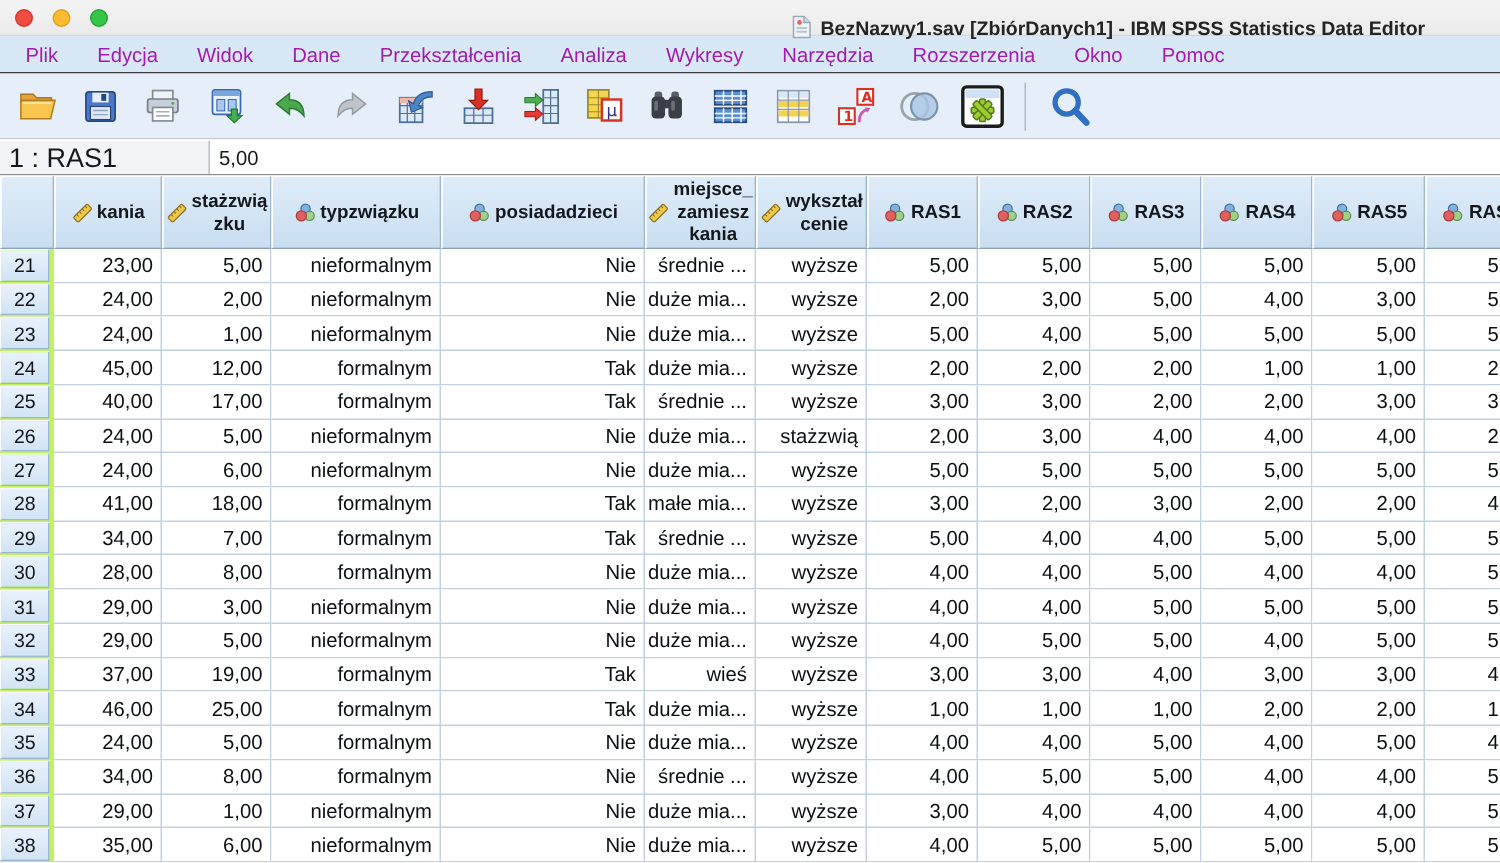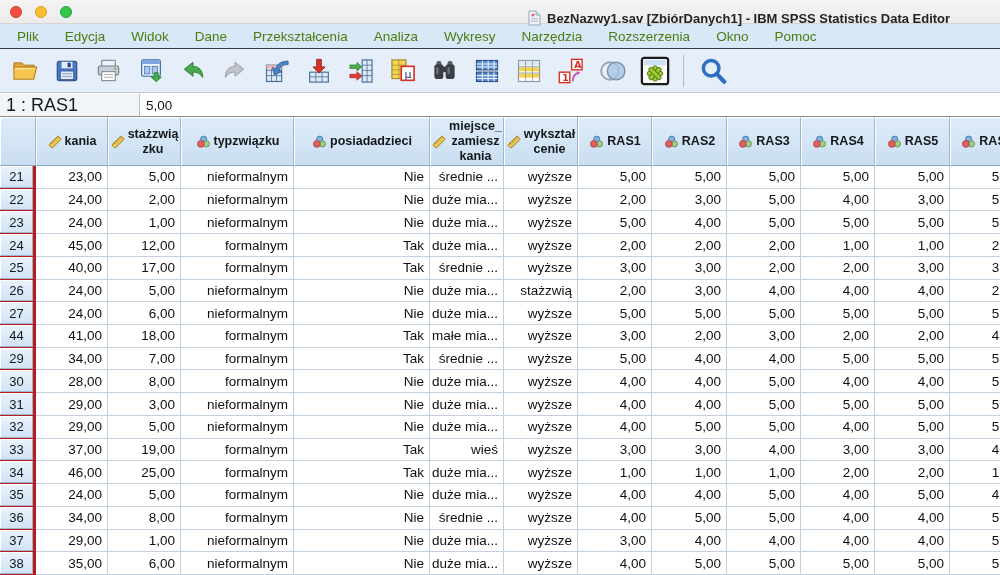--- a/index.html
+++ b/index.html
@@ -15,21 +15,21 @@
   .light.yellow{ background: #fdbb2f; border: 1px solid #e0a022; }
   .light.green { background: #34c748; border: 1px solid #23a535; }
   .title-wrap { position: absolute; left: 527px; top: 0; height: 36px; display: flex;
     align-items: center; gap: 5px; }
   .title-text { font-size: 13px; font-weight: bold; color: #242424; white-space: nowrap; }
   .doc-icon svg { display: block; }
 
   
   .menubar { height: 25px; background: #d8e8f7; border-bottom: 1px solid #3a3a3a;
     display: flex; align-items: center; padding-left: 4px; }
-  .menu-item { font-size: 13.5px; font-weight: 500; color: #4d7c0f; padding: 0 13px;
+  .menu-item { font-size: 13.5px; font-weight: 500; color: #a21caf; padding: 0 13px;
     white-space: nowrap; cursor: default; }
 
   
   .toolbar { height: 44px; background: #e6eff9; border-bottom: 1px solid #c2cbd5;
     display: flex; align-items: center; padding-left: 8px; gap: 9px; }
   .tbtn { width: 33px; height: 36px; display: flex; align-items: center; justify-content: center;
     border-radius: 4px; }
   .tbtn.disabled { opacity: .9; }
   .ticon, .ticon svg { display: block; }
   .tsep { width: 1px; height: 32px; background: #aeb9c4; margin: 0 3px; }
@@ -45,21 +45,21 @@
   
   .grid { position: relative; width: 1000px; height: 458px; overflow: hidden; background: #fff; }
   #grid-inner { display: grid; }
   .hcell { background: linear-gradient(#dfecf9, #c9def1);
     border-top: 1px solid #ffffff; border-left: 1px solid #ffffff;
     border-right: 1px solid #9db6cf; border-bottom: 1px solid #89a2bb;
     display: flex; align-items: center; justify-content: center; gap: 3px;
     font-size: 12.5px; font-weight: 600; color: #14171c; overflow: hidden; }
   .hlabel { white-space: pre-line; text-align: center; line-height: 1.18; }
   .micon svg { display: block; }
-  .rownum-wrap { background: #b91c1c; padding: 0 3px 1px 0; overflow: hidden; }
+  .rownum-wrap { background: #bef264; padding: 0 3px 1px 0; overflow: hidden; }
   .rownum { height: 100%; background: linear-gradient(#e9f2fc, #d1e3f5);
     border-top: 1px solid #ffffff; border-left: 1px solid #ffffff;
     border-right: 1px solid #9db6cf; border-bottom: 1px solid #9db6cf;
     border-radius: 1px; display: flex; align-items: center; justify-content: center;
     font-size: 13px; color: #14171c; }
   .dcell { background: #fff; border-right: 1px solid #c3d1df; border-bottom: 1px solid #c3d1df;
     display: flex; align-items: center; justify-content: flex-end; padding-right: 5px;
     font-size: 13.5px; color: #0c0f14; white-space: nowrap; overflow: hidden; }
 </style>
 </head>
@@ -511,21 +511,21 @@
         <div class="dcell">Nie</div>
         <div class="dcell">duże mia...</div>
         <div class="dcell">wyższe</div>
         <div class="dcell">5,00</div>
         <div class="dcell">5,00</div>
         <div class="dcell">5,00</div>
         <div class="dcell">5,00</div>
         <div class="dcell">5,00</div>
         <div class="dcell">5,00</div>
         <div class="rownum-wrap">
-          <div class="rownum">44</div>
+          <div class="rownum">28</div>
         </div>
         <div class="dcell">41,00</div>
         <div class="dcell">18,00</div>
         <div class="dcell">formalnym</div>
         <div class="dcell">Tak</div>
         <div class="dcell">małe mia...</div>
         <div class="dcell">wyższe</div>
         <div class="dcell">3,00</div>
         <div class="dcell">2,00</div>
         <div class="dcell">3,00</div>

